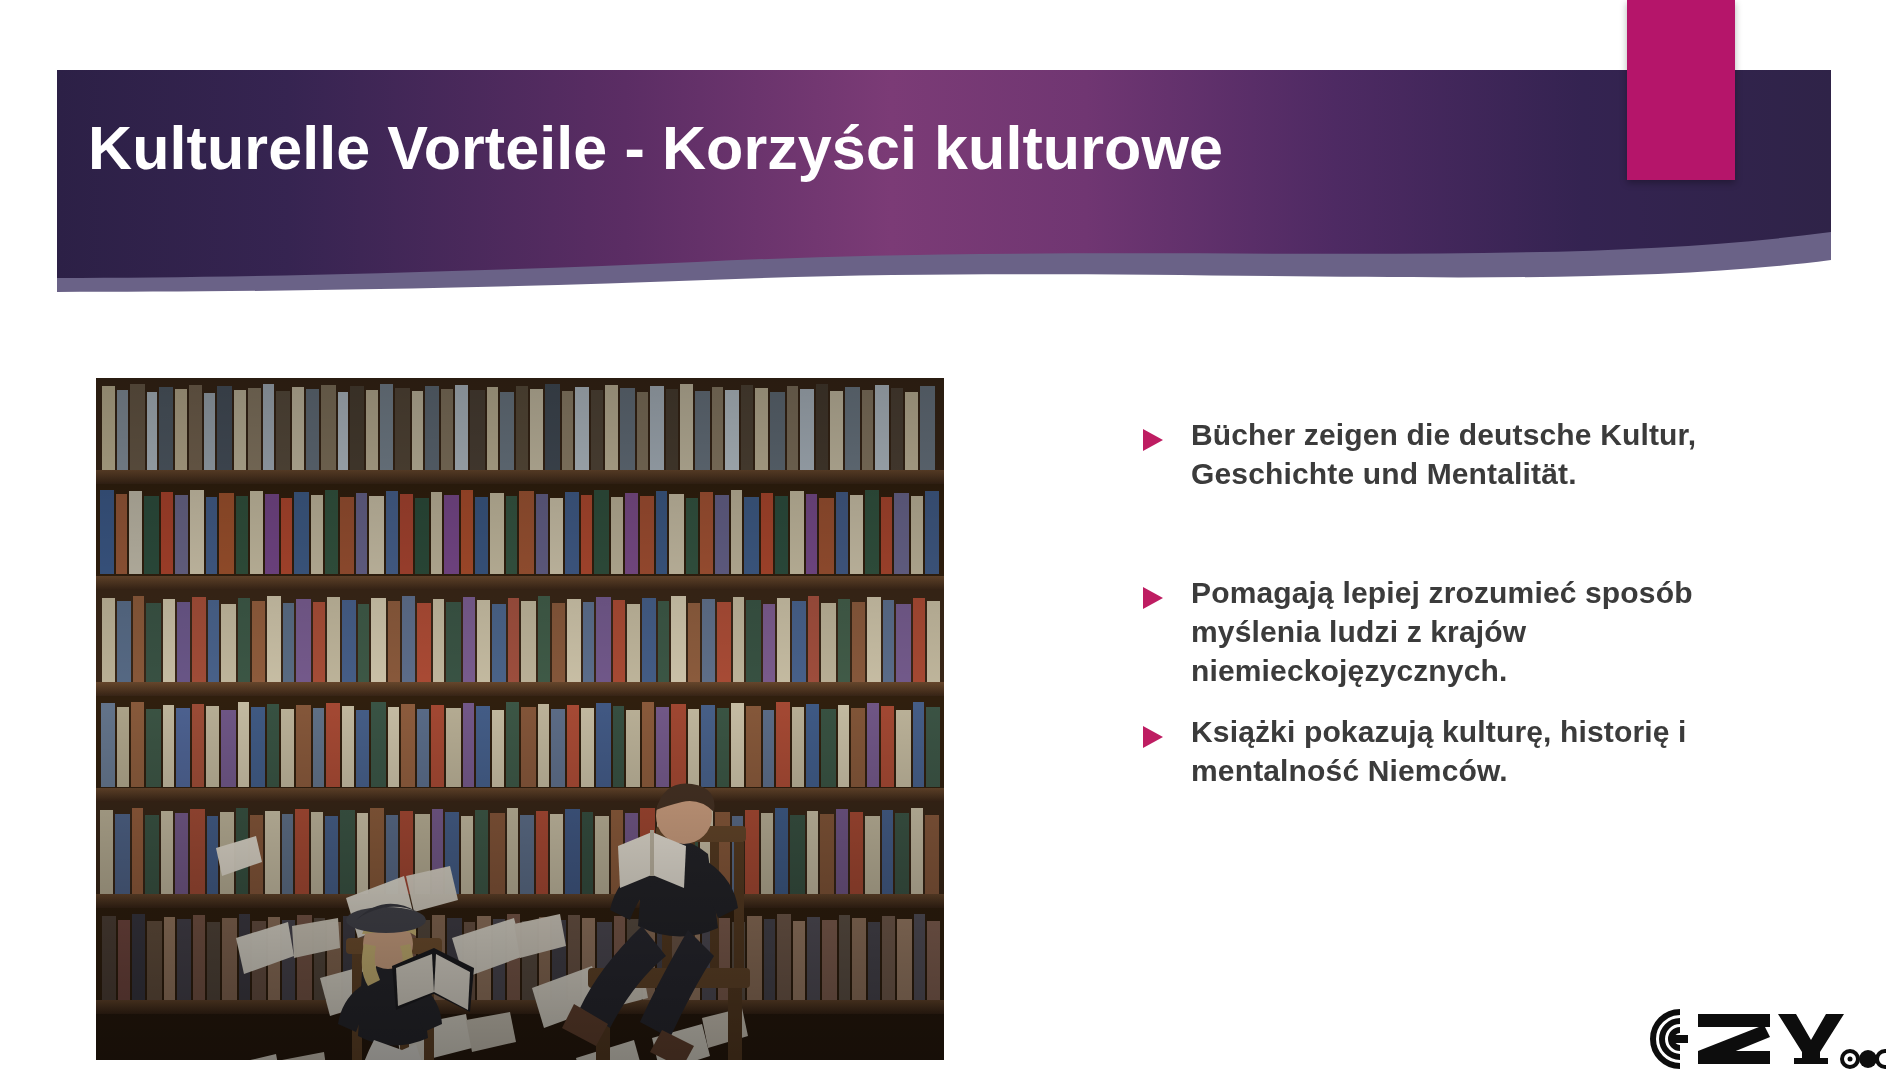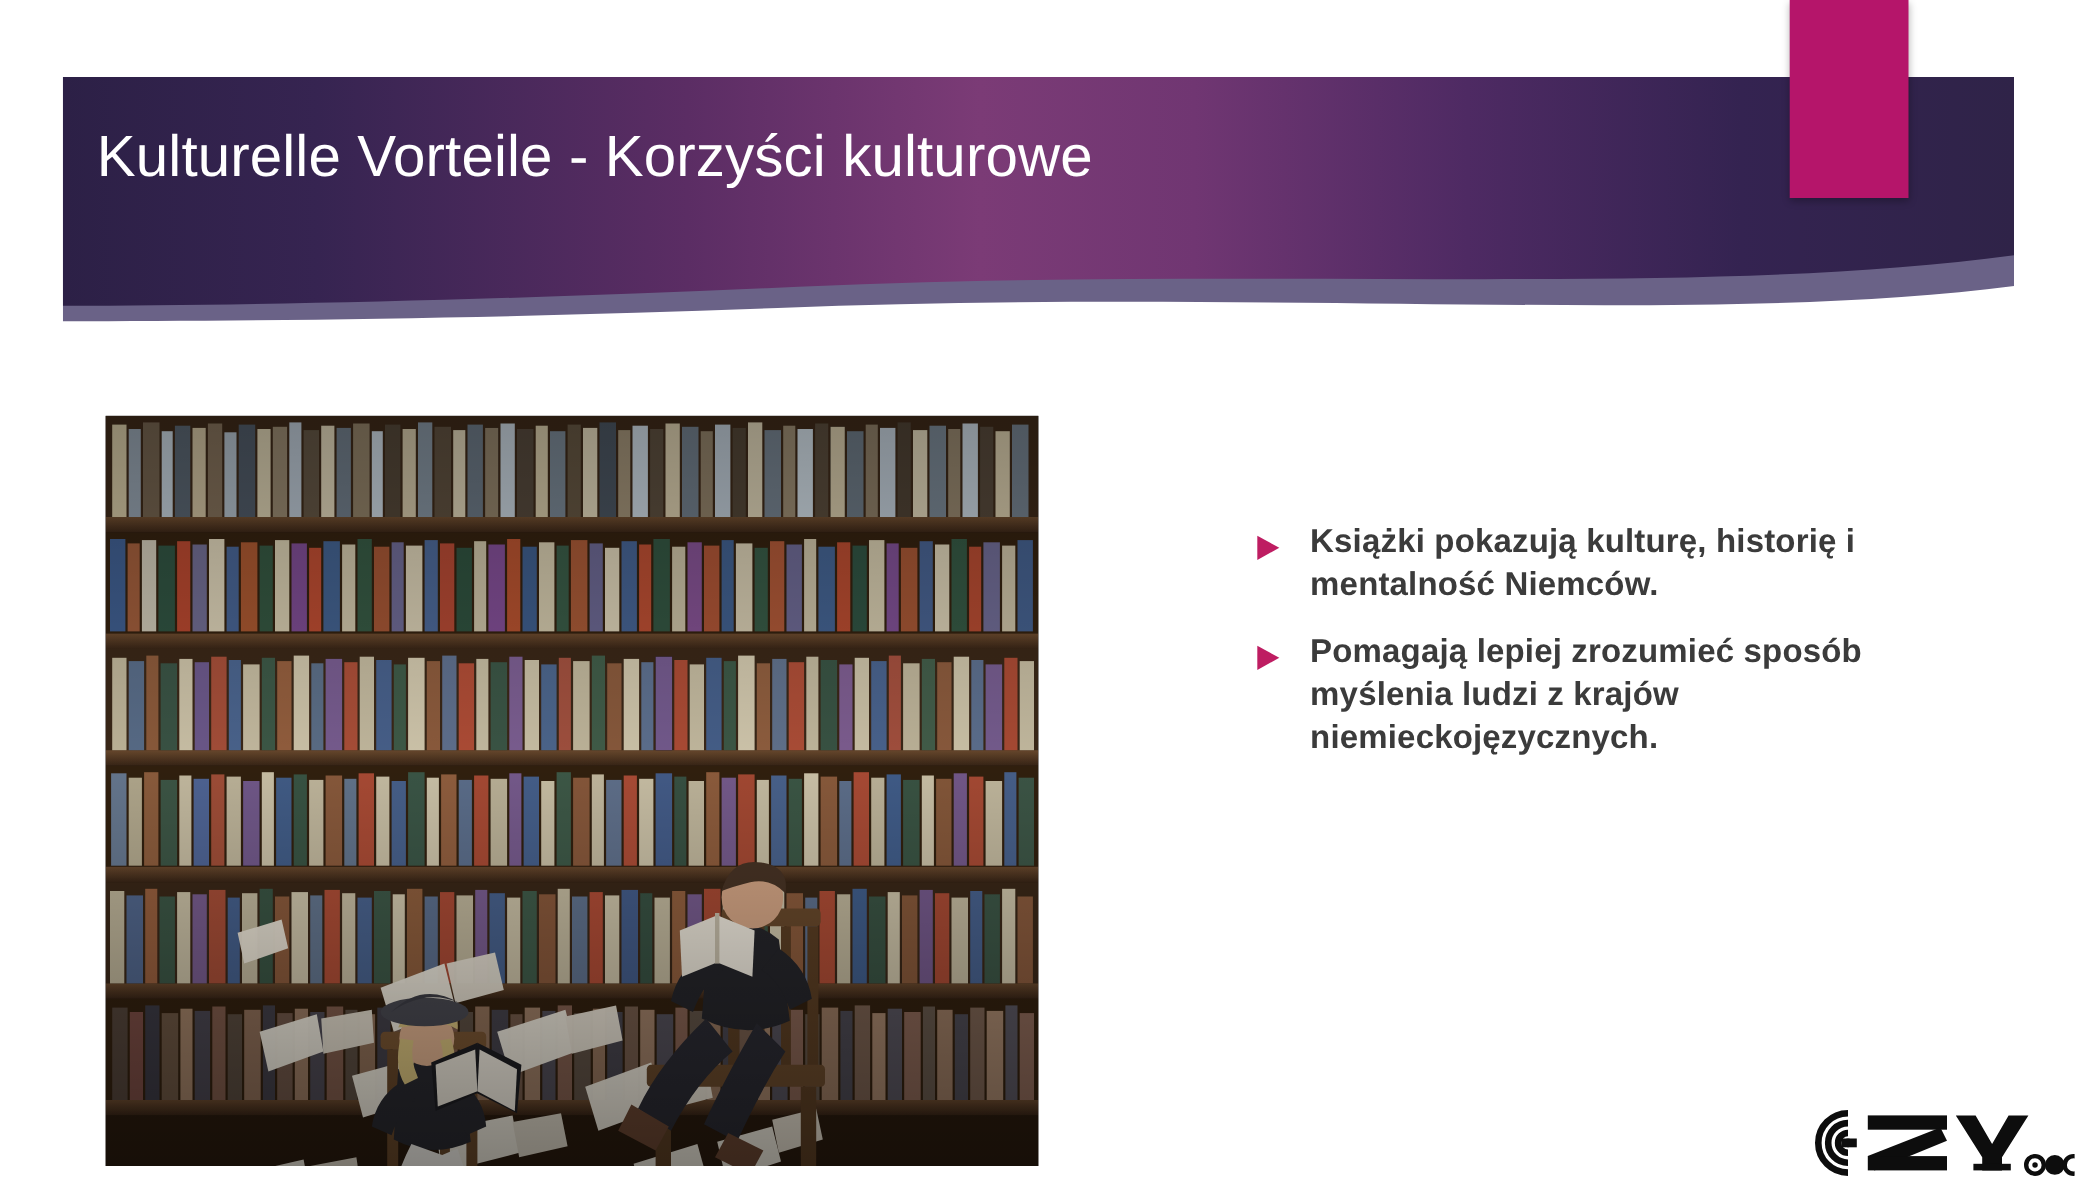--- a/index.html
+++ b/index.html
@@ -26,22 +26,22 @@
     width:108px; height:180px;
     background:#B5156A;
     box-shadow:0 3px 7px rgba(0,0,0,0.30);
   }
 
   #page-title {
     position:absolute;
     left:88px; top:113px;
     width:1200px;
     color:#ffffff;
-    font-size:53px;
-    font-weight:400;
+    font-size:61px;
+    font-weight:700;
     letter-spacing:0.1px;
     line-height:1.15;
     white-space:nowrap;
   }
 
   
   #photo-frame {
     position:absolute;
     left:96px; top:378px;
     width:848px; height:682px;
@@ -600,41 +600,49 @@
       <path d="M300,590 l36,-14 l2,38 l-36,14 z" fill="#EDE7DA"></path>
       <path d="M340,576 l34,18 l-2,38 l-34,-18 z" fill="#F2ECE0"></path>
     </g>
     <rect x="0" y="0" width="848" height="682" fill="url(#dim)"></rect>
   </svg>
 </div>
 
 <div id="bullets">
 
   <div class="bullet-group">
+    <div class="bullet-item">
+      <span class="bullet-marker">
+        <svg width="26" height="26" viewBox="0 0 26 26">
+            <polygon points="3,2 23,13 3,24" fill="#BE1D62"></polygon>
+          </svg>
+      </span>
+      <span class="bullet-text">Bücher zeigen die deutsche Kultur, Geschichte und Mentalität.</span>
+    </div>
   </div>
 
   <div class="group-gap"></div>
 
   <div class="bullet-group">
+    <div class="bullet-item">
+      <span class="bullet-marker">
+        <svg width="26" height="26" viewBox="0 0 26 26">
+            <polygon points="3,2 23,13 3,24" fill="#BE1D62"></polygon>
+          </svg>
+      </span>
+      <span class="bullet-text">Pomagają lepiej zrozumieć sposób myślenia ludzi z krajów niemieckojęzycznych.</span>
+    </div>
     <div class="bullet-item">
       <span class="bullet-marker">
         <svg width="26" height="26" viewBox="0 0 26 26">
             <polygon points="3,2 23,13 3,24" fill="#BE1D62"></polygon>
           </svg>
       </span>
       <span class="bullet-text">Książki pokazują kulturę, historię i mentalność Niemców.</span>
     </div>
-    <div class="bullet-item">
-      <span class="bullet-marker">
-        <svg width="26" height="26" viewBox="0 0 26 26">
-            <polygon points="3,2 23,13 3,24" fill="#BE1D62"></polygon>
-          </svg>
-      </span>
-      <span class="bullet-text">Pomagają lepiej zrozumieć sposób myślenia ludzi z krajów niemieckojęzycznych.</span>
-    </div>
   </div>
 
 </div>
 
 <div id="logo">
   <svg width="250" height="66" viewBox="0 0 250 66">
     <g fill="none" stroke="#0D0D0D">
       <path d="M44,6 A27,27 0 1,0 44,60" stroke-width="6"></path>
       <path d="M44,15 A18,18 0 1,0 44,51" stroke-width="6"></path>
       <path d="M44,24 A9,9 0 1,0 44,42" stroke-width="6"></path>

